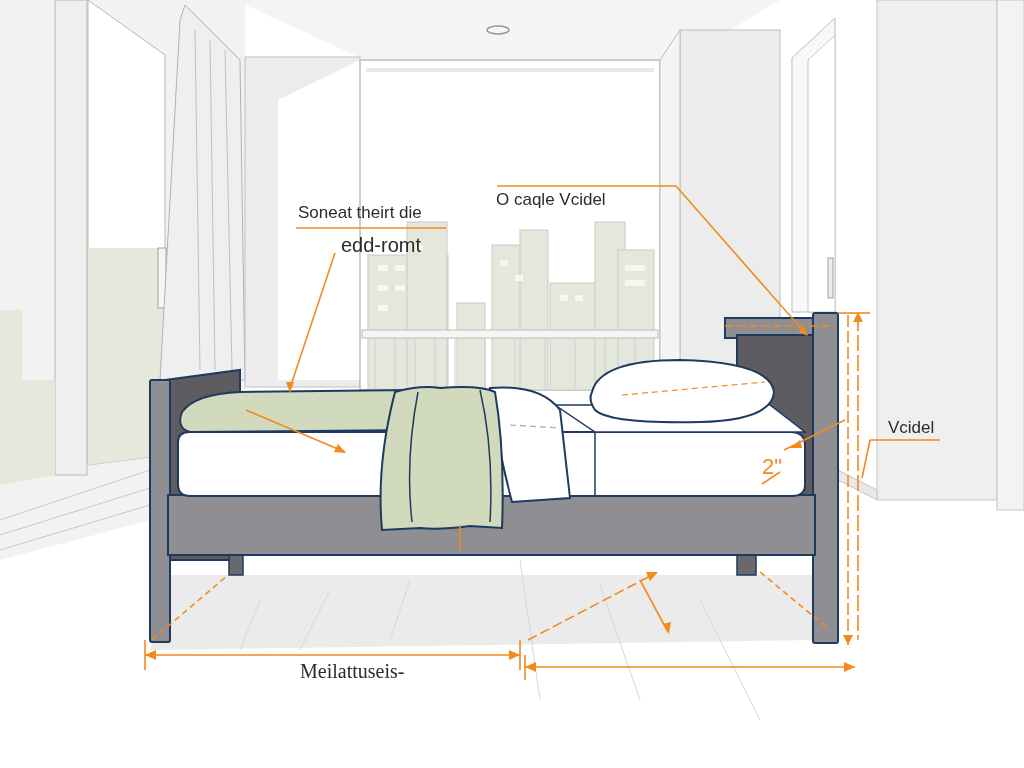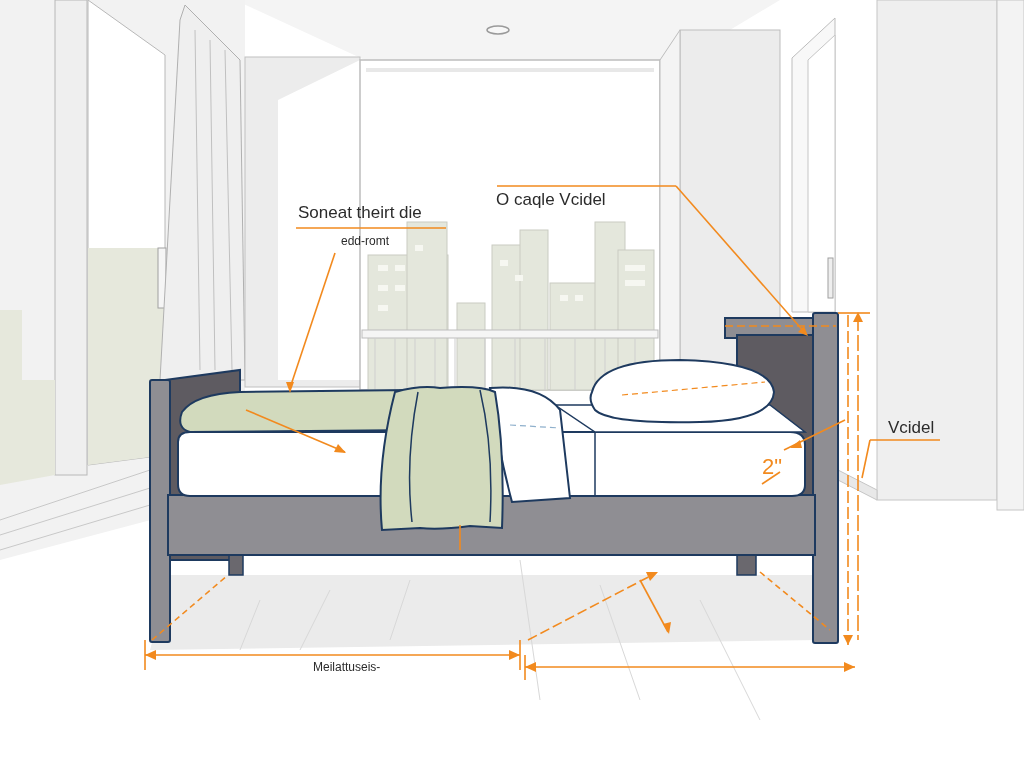--- a/index.html
+++ b/index.html
@@ -7,21 +7,21 @@
     #stage svg { position: absolute; left: 0; top: 0; }
     .lbl {
       position: absolute;
       font-family: "Liberation Sans", sans-serif;
       color: #2b2b2b;
       white-space: nowrap;
       line-height: 1;
     }
     .lbl-main { font-size: 17px; }
     .lbl-dim { font-size: 22px; color: #f28a1e; }
-    .lbl-small { font-size: 12px; }
+    .lbl-small { font-size: 20px; }
   </style>
 </head>
 <body>
 
 <div id="stage">
   <svg width="1024" height="768" viewBox="0 0 1024 768">
 
     <rect x="0" y="0" width="1024" height="768" fill="#ffffff"></rect>
     <polygon points="235,0 780,0 680,60 365,60" fill="#f4f4f4"></polygon>
     <ellipse cx="498" cy="30" rx="11" ry="4" fill="#f7f7f7" stroke="#9a9a9a" stroke-width="1.5"></ellipse>
@@ -187,14 +187,14 @@
       <polygon points="669,634 663,624 671,622"></polygon>
       <polygon points="790,448 800,440 802,448"></polygon>
     </g>
   </svg>
 
   <div class="lbl lbl-main" style="left:298px; top:204px;text-align:right;">Soneat theirt die</div>
   <div class="lbl lbl-small" style="left:341px; top:235px;">edd-romt</div>
   <div class="lbl lbl-main" style="left:496px; top:163px;margin-top:28px;">O caqle Vcidel</div>
   <div class="lbl lbl-main" style="left:888px; top:419px;">Vcidel</div>
   <div class="lbl lbl-dim" style="left:762px; top:456px;">2"</div>
-  <div class="lbl lbl-small" style="left:313px; top:661px;">Meilattuseis-</div>
+  <div class="lbl lbl-small" style="left:300px; top:661px;font-family:Liberation Serif, serif;">Meilattuseis-</div>
 </div>
 
 </body></html>

